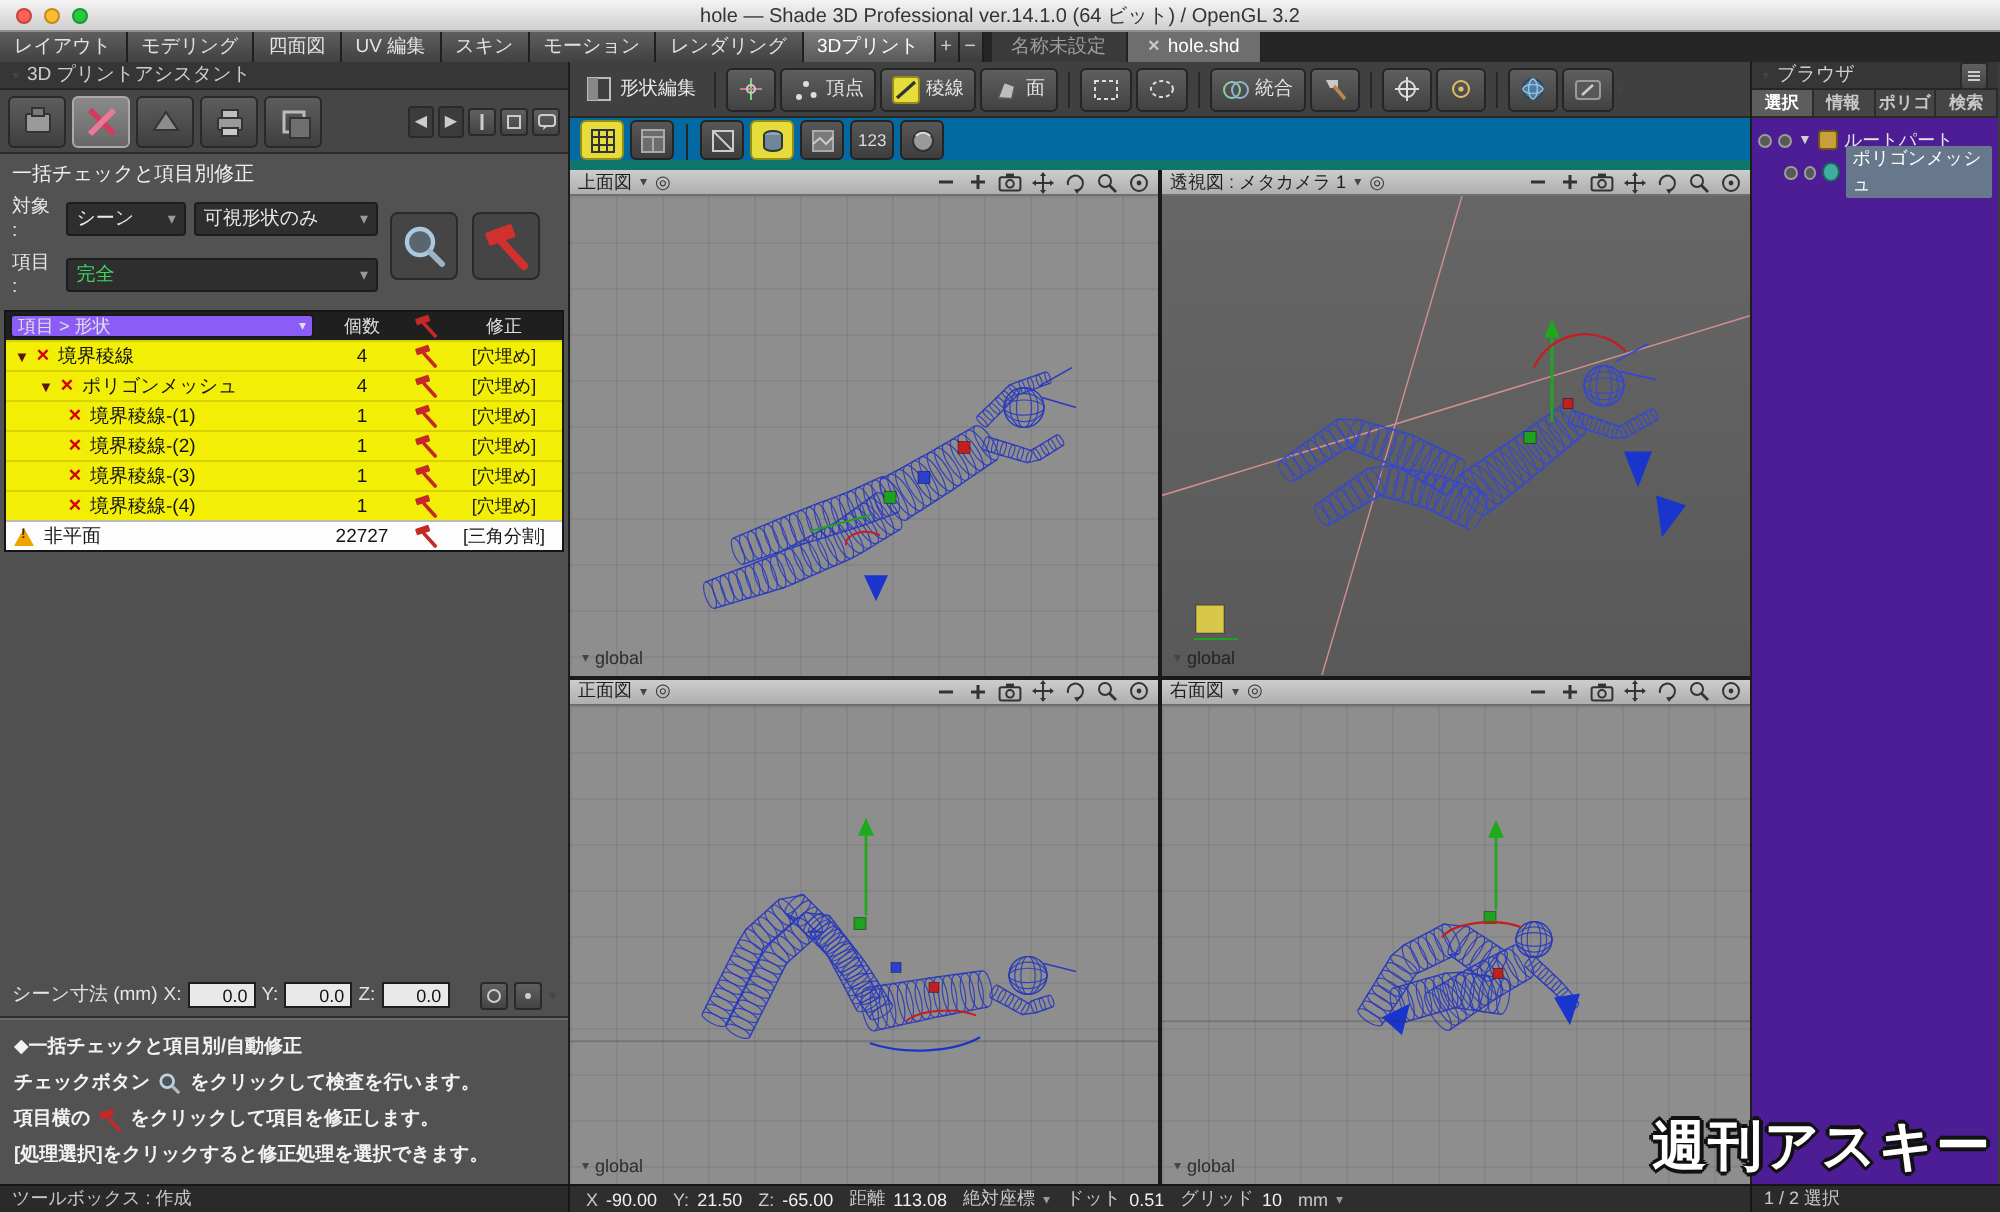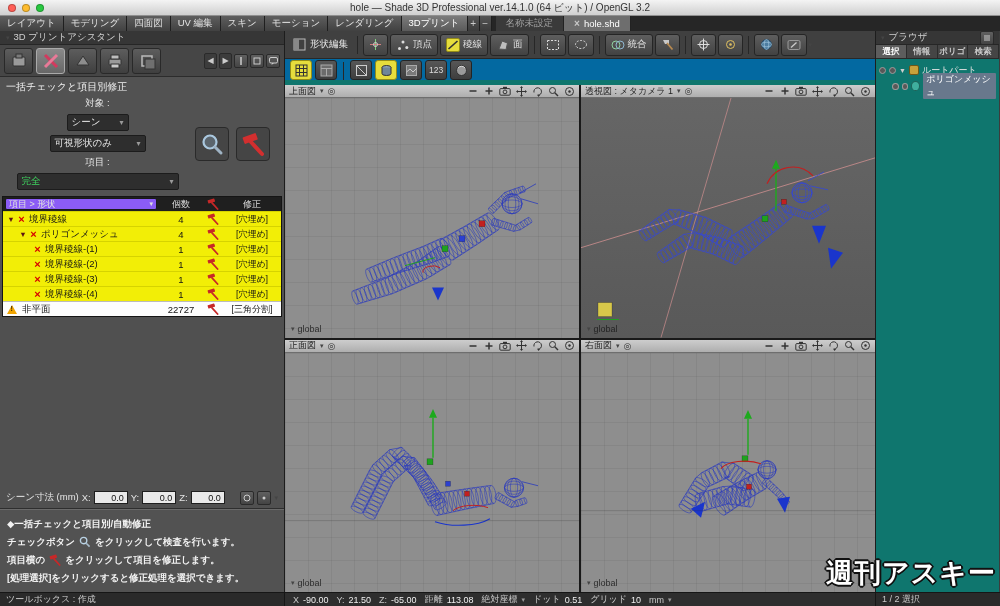--- a/index.html
+++ b/index.html
@@ -33,21 +33,21 @@
   .lp-header{height:14px;background:#363636;border-bottom:1px solid #262626;display:flex;align-items:center;gap:4px;padding:0 6px;color:#cfcfcf;font-size:9.5px;}
   .lp-tools{height:32px;background:#464646;border-bottom:1px solid #2c2c2c;display:flex;align-items:center;gap:3px;padding:0 4px;}
   .lp-tool{width:29px;height:26px;background:linear-gradient(#5d5d5d,#3f3f3f);border:1px solid #292929;border-radius:3px;display:flex;align-items:center;justify-content:center;}
   .lp-tool.selected{background:linear-gradient(#8a8a8a,#676767);border-color:#aaa;}
   .lp-nav{margin-left:auto;display:flex;align-items:center;gap:2px;}
   .nav-arrow{width:13px;height:16px;display:flex;align-items:center;justify-content:center;color:#ccc;font-size:8px;background:#3c3c3c;border:1px solid #2a2a2a;border-radius:2px;}
   .tiny-ic{width:14px;height:14px;background:linear-gradient(#606060,#444);border:1px solid #2a2a2a;border-radius:2px;display:flex;align-items:center;justify-content:center;}
   .lp-section{padding:3px 6px 1px;color:#f0f0f0;font-size:10px;}
   .lp-check{display:flex;padding:2px 6px 4px;gap:6px;}
   .lp-fields{flex:1;display:flex;flex-direction:column;gap:4px;}
-  .field-row{display:flex;align-items:center;gap:4px;font-size:9.5px;color:#e5e5e5;flex-direction:column;}
+  .field-row{display:flex;align-items:center;gap:4px;font-size:9.5px;color:#e5e5e5;}
   .select{background:#2e2e2e;border:1px solid #1c1c1c;border-radius:2px;padding:1px 4px;display:flex;align-items:center;gap:5px;color:#e8e8e8;min-height:13px;}
   .select .dd{margin-left:auto;color:#9a9a9a;font-size:8px;}
   .ok-green{color:#3fd35f;}
   .big-btns{display:flex;align-items:center;gap:7px;padding-right:8px;}
   .big-btn{width:34px;height:34px;display:flex;align-items:center;justify-content:center;background:#454545;border:1px solid #2a2a2a;border-radius:4px;}
 
   
   .lp-table{margin:2px 2px 0;border:1px solid #151515;}
   .thead{height:14px;background:#1f1f1f;display:flex;align-items:center;font-size:9px;color:#e0e0e0;}
   .th-item{flex:1;display:flex;align-items:center;gap:4px;background:#8b5cf6;border:1px solid #1a1a1a;border-radius:2px;margin:1px 2px;padding:0 3px;height:12px;}
@@ -99,21 +99,21 @@
   .persp{background:linear-gradient(#666,#595959);}
   svg.mesh{position:absolute;inset:0;width:100%;height:100%;}
   .vp-global{position:absolute;left:6px;bottom:4px;display:flex;align-items:center;gap:3px;color:#2d2d2d;font-size:9px;}
   .persp .vp-global{color:#242424;}
 
   
   .rp-header{height:14px;background:#363636;border-bottom:1px solid #262626;display:flex;align-items:center;gap:4px;padding:0 5px;color:#cfcfcf;font-size:9.5px;}
   .rp-tabs{height:14px;display:flex;background:#3d3d3d;border-bottom:1px solid #292929;font-weight:bold;}
   .rp-tab{flex:1;display:flex;align-items:center;justify-content:center;color:#c8c8c8;font-size:8.5px;border-right:1px solid #2c2c2c;background:#454545;}
   .rp-tab.active{background:#5d5d5d;color:#fff;}
-  .rp-body{flex:1;background:#0f766e;padding-top:3px;}
+  .rp-body{flex:1;background:#4c1d95;padding-top:3px;}
   .tree-row{height:16px;display:flex;align-items:center;gap:3px;padding:0 3px;font-size:9px;color:#e3e3e3;}
   .tree-row.child{padding-left:16px;}
   .tgl{width:7px;height:7px;border-radius:50%;border:1px solid #9c9c9c;background:#585858;}
   .tree-tri{font-size:7px;color:#cfcfcf;}
   .tree-ic{width:10px;height:10px;border-radius:2px;}
   .ic-part{background:#c7a13b;border:1px solid #6e5717;}
   .ic-mesh{background:#3fae9e;border-radius:50%;border:1px solid #1e6158;}
   .tree-label.selected{background:#68788c;color:#fff;padding:0 3px;border-radius:1px;}
 
   

